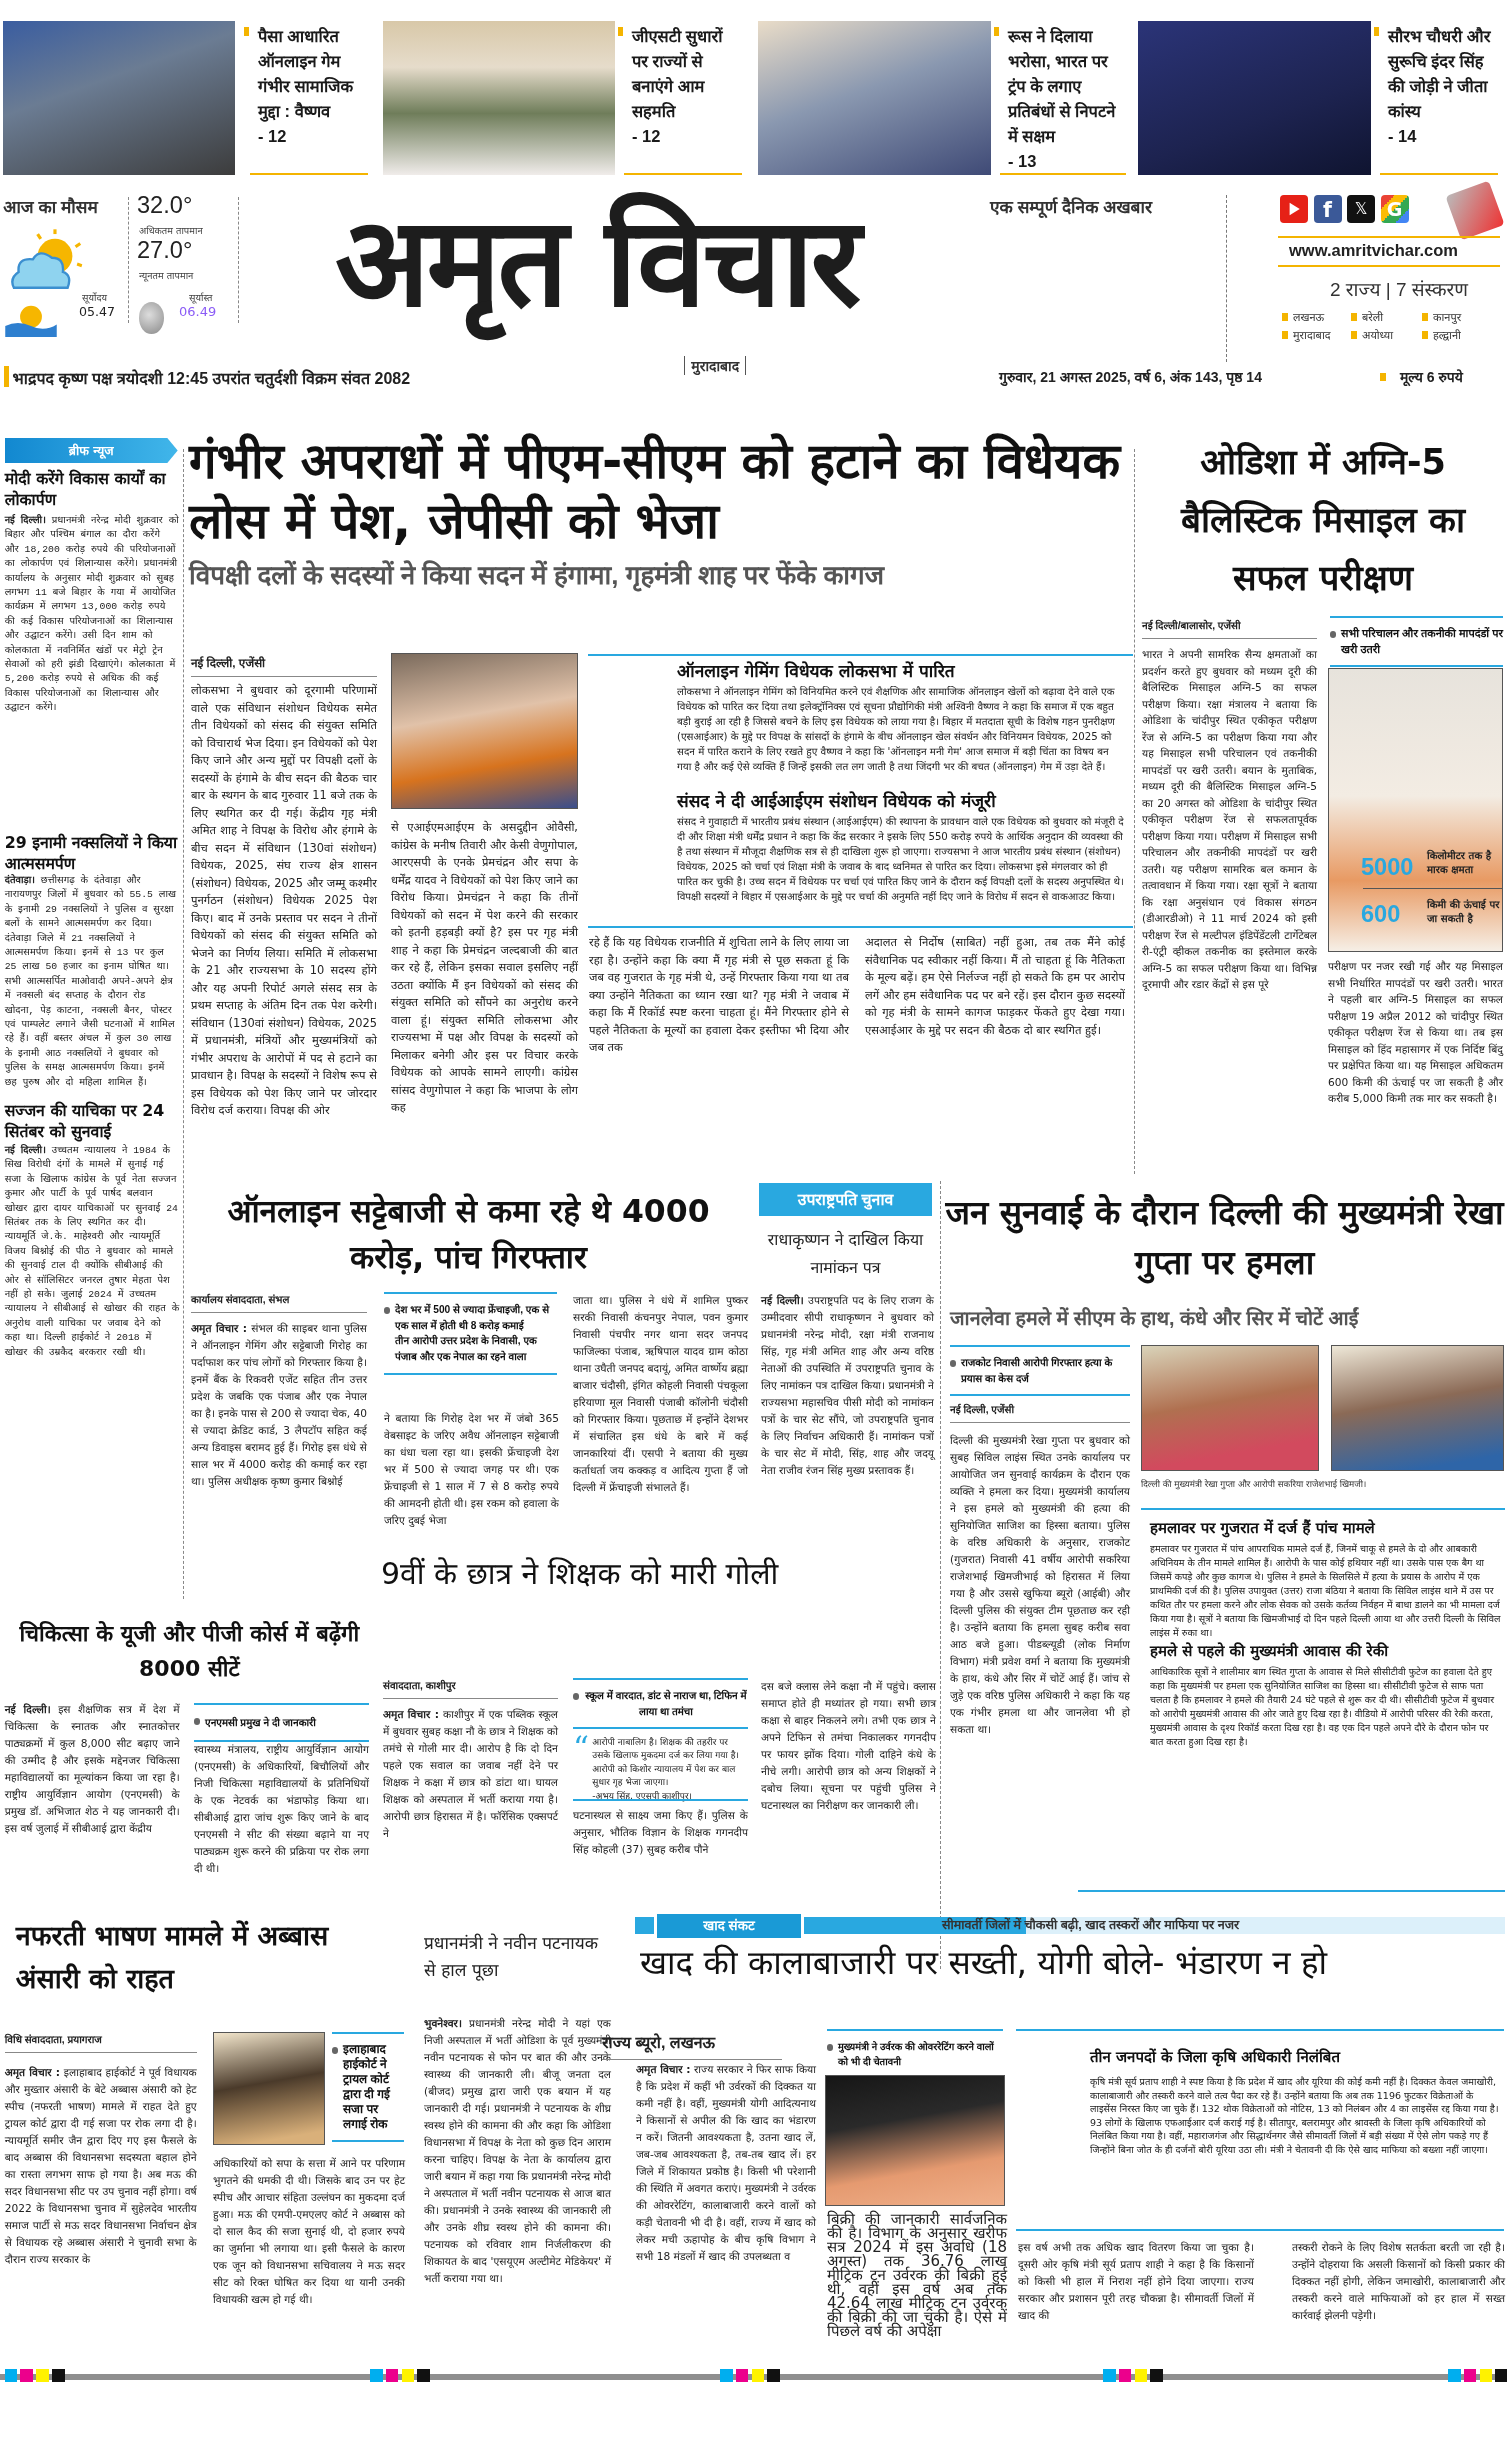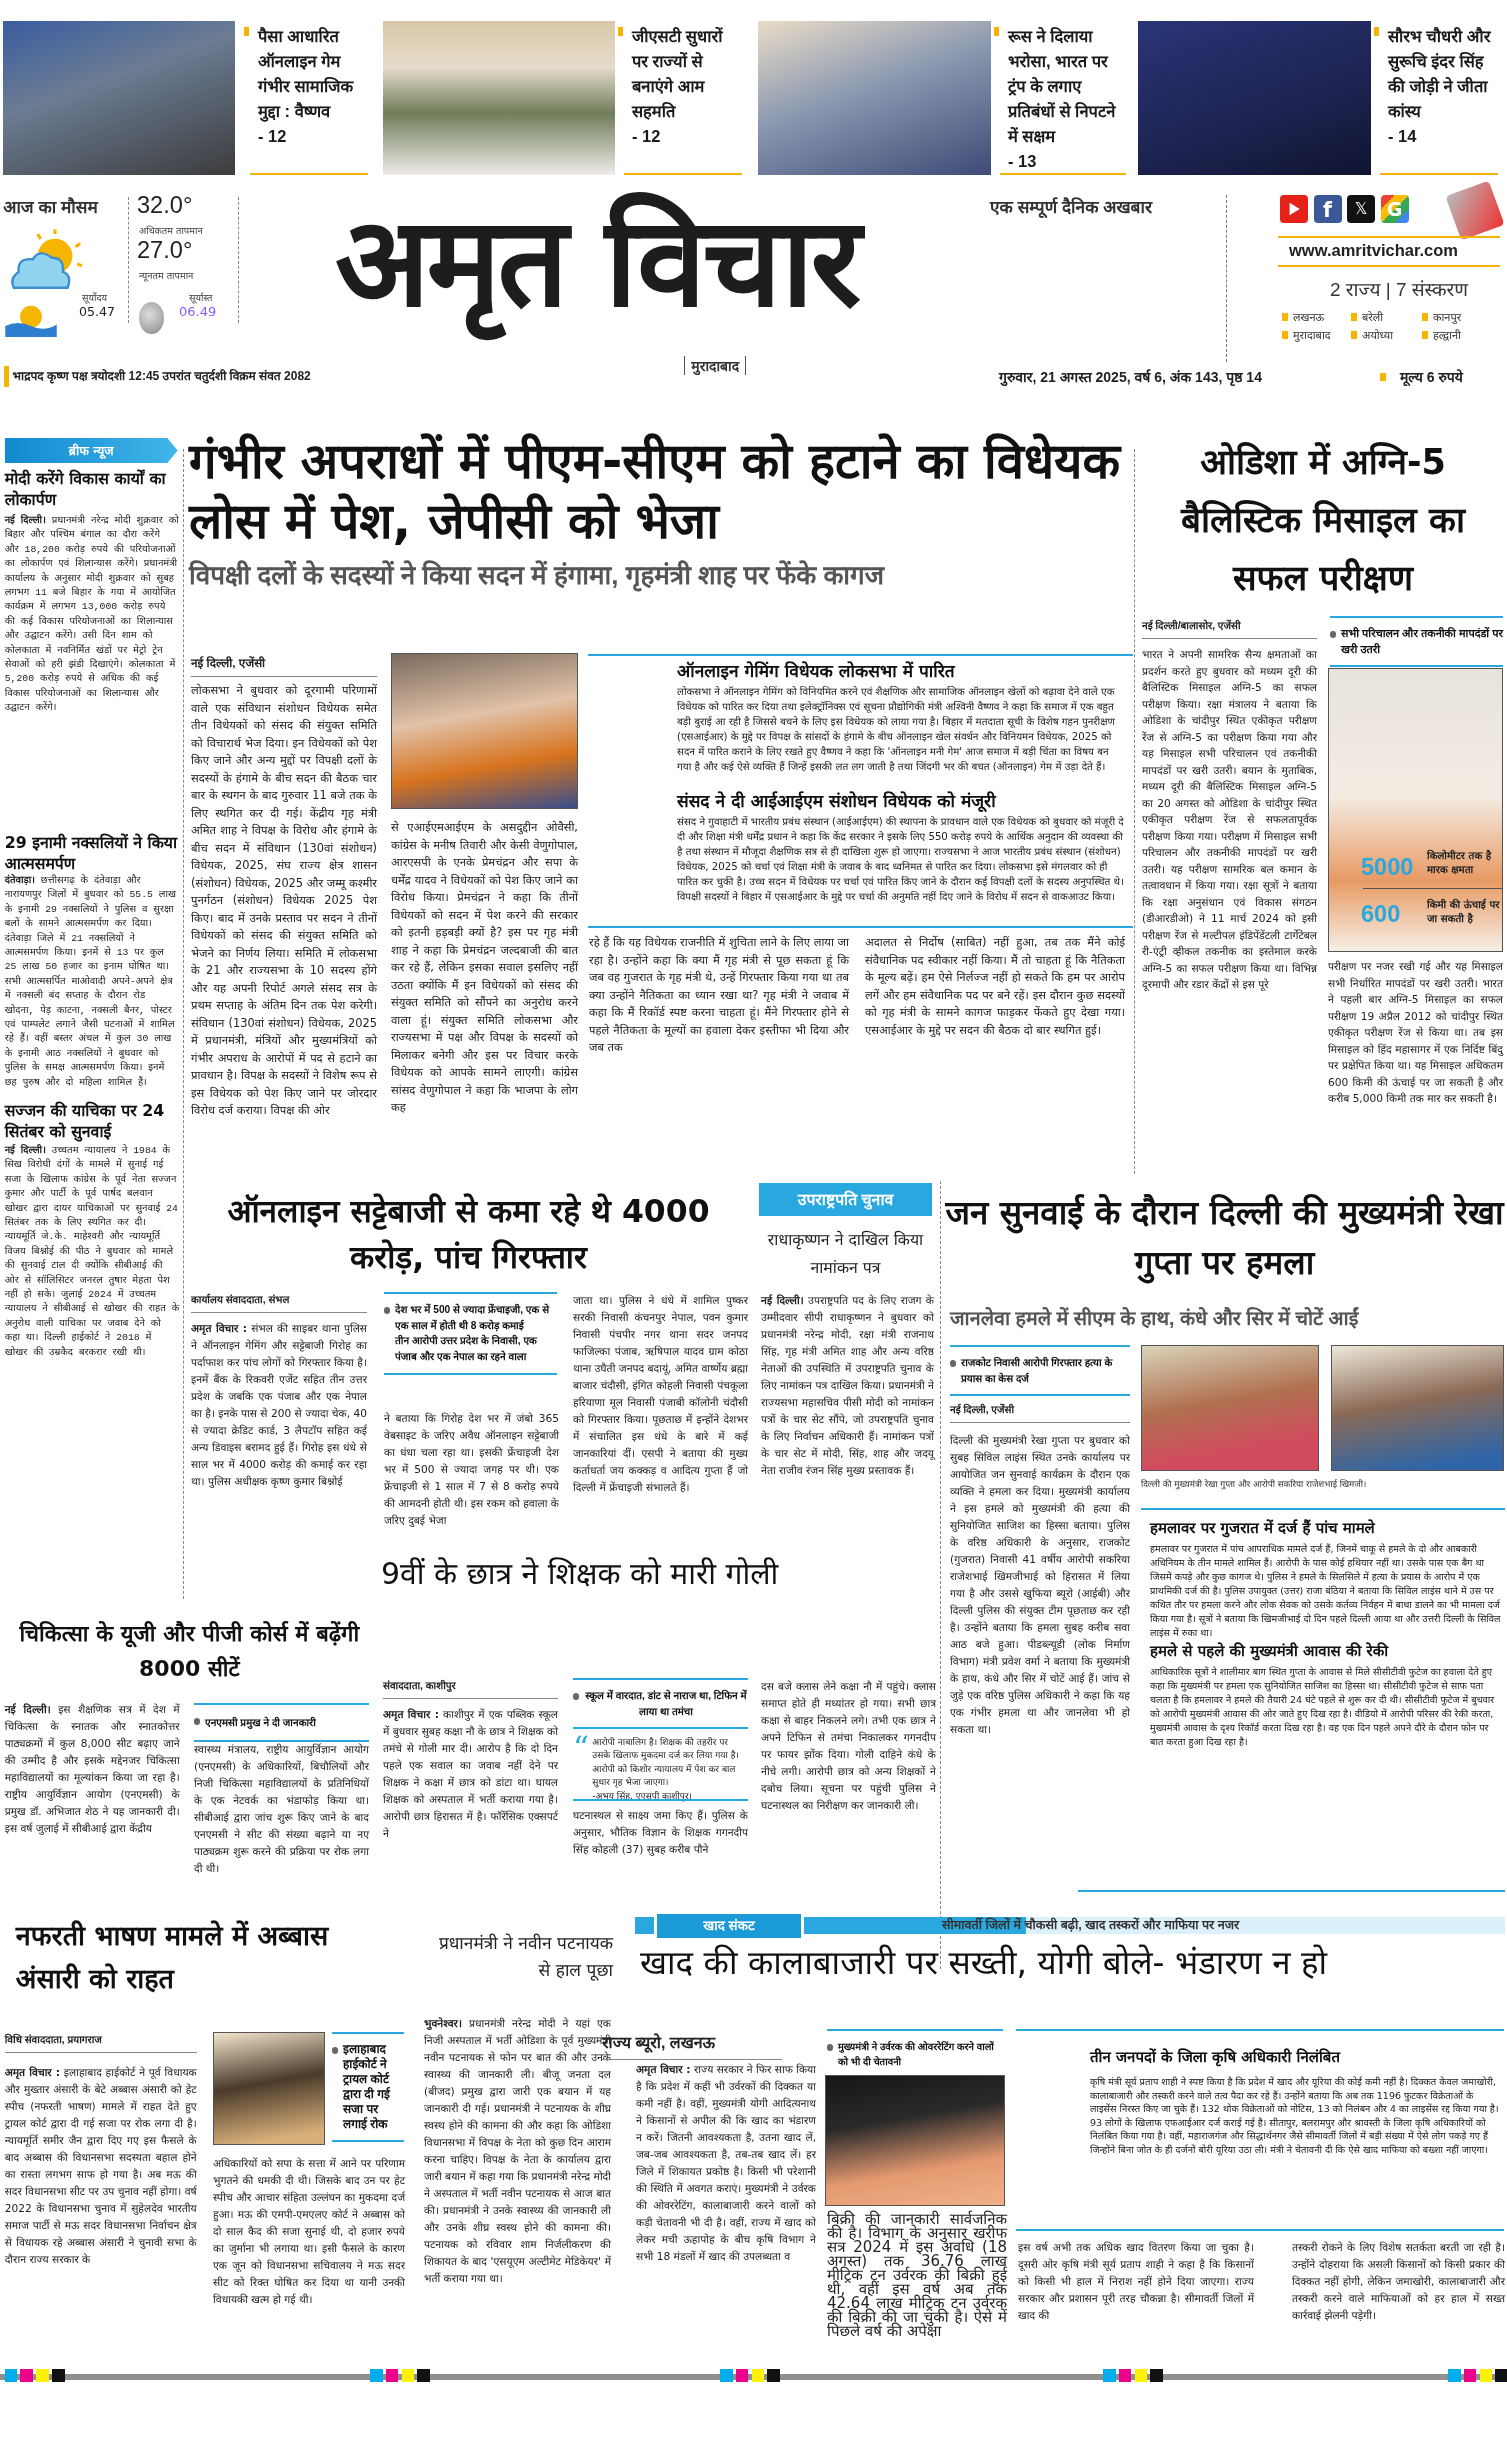--- a/index.html
+++ b/index.html
@@ -102,21 +102,21 @@
 <div class="abs" style="left:1330px;top:276px;font-family:'Liberation Sans',sans-serif;font-size:19px;color:#333">2 राज्य | 7 संस्करण</div>
 <div class="abs" style="left:1282px;top:309px;width:222px;display:grid;grid-template-columns:69px 71px 71px;row-gap:3.2px;font-size:11px;color:#333">
   <span><span style="display:inline-block;width:6.3px;height:7.9px;background:#f4b400;margin-right:4.7px"></span><span>लखनऊ</span></span>
   <span><span style="display:inline-block;width:6.3px;height:7.9px;background:#f4b400;margin-right:4.7px"></span><span>बरेली</span></span>
   <span><span style="display:inline-block;width:6.3px;height:7.9px;background:#f4b400;margin-right:4.7px"></span><span>कानपुर</span></span>
   <span><span style="display:inline-block;width:6.3px;height:7.9px;background:#f4b400;margin-right:4.7px"></span><span>मुरादाबाद</span></span>
   <span><span style="display:inline-block;width:6.3px;height:7.9px;background:#f4b400;margin-right:4.7px"></span><span>अयोध्या</span></span>
   <span><span style="display:inline-block;width:6.3px;height:7.9px;background:#f4b400;margin-right:4.7px"></span><span>हल्द्वानी</span></span>
 </div>
 <div class="abs" style="left:3.9px;top:366px;width:4.7px;height:20.5px;background:#f4b400"></div>
-<div class="abs" style="left:12.6px;top:367px;font-family:'Liberation Sans',sans-serif;font-weight:bold;font-size:12px;color:#222">भाद्रपद कृष्ण पक्ष त्रयोदशी 12:45 उपरांत चतुर्दशी विक्रम संवत 2082</div>
+<div class="abs" style="left:12.6px;top:367px;font-family:'Liberation Sans',sans-serif;font-weight:bold;font-size:16px;color:#222">भाद्रपद कृष्ण पक्ष त्रयोदशी 12:45 उपरांत चतुर्दशी विक्रम संवत 2082</div>
 <div class="abs" style="left:999px;top:367px;font-family:'Liberation Sans',sans-serif;font-weight:bold;font-size:14px;color:#222">गुरुवार, 21 अगस्त 2025, वर्ष 6, अंक 143, पृष्ठ 14</div>
 <div class="abs" style="left:1380px;top:373px;width:6.3px;height:7.9px;background:#f4b400"></div>
 <div class="abs" style="left:1400px;top:367px;font-family:'Liberation Sans',sans-serif;font-weight:bold;font-size:14px;color:#222">मूल्य 6 रुपये</div>
 
 <div class="brief-tag" style="left:4.7px;top:438px;width:173px">ब्रीफ न्यूज</div>
 <div class="vline" style="left:183px;top:449px;height:1150px"></div>
 <div class="brief-h" style="left:4.7px;top:469px;width:173px">मोदी करेंगे विकास कार्यों का लोकार्पण</div>
 <div class="brief-t" style="left:4.7px;top:514px;width:175px"><b>नई दिल्ली।</b> <span>प्रधानमंत्री नरेन्द्र मोदी शुक्रवार को बिहार और पश्चिम बंगाल का दौरा करेंगे और 18,200 करोड़ रुपये की परियोजनाओं का लोकार्पण एवं शिलान्यास करेंगे। प्रधानमंत्री कार्यालय के अनुसार मोदी शुक्रवार को सुबह लगभग 11 बजे बिहार के गया में आयोजित कार्यक्रम में लगभग 13,000 करोड़ रुपये की कई विकास परियोजनाओं का शिलान्यास और उद्घाटन करेंगे। उसी दिन शाम को कोलकाता में नवनिर्मित खंडों पर मेट्रो ट्रेन सेवाओं को हरी झंडी दिखाएंगे। कोलकाता में 5,200 करोड़ रुपये से अधिक की कई विकास परियोजनाओं का शिलान्यास और उद्घाटन करेंगे।</span></div>
 <div class="brief-h" style="left:4.7px;top:833px;width:175px">29 इनामी नक्सलियों ने किया आत्मसमर्पण</div>
 <div class="brief-t" style="left:4.7px;top:874px;width:175px"><b>दंतेवाड़ा।</b> <span>छत्तीसगढ़ के दंतेवाड़ा और नारायणपुर जिलों में बुधवार को 55.5 लाख के इनामी 29 नक्सलियों ने पुलिस व सुरक्षा बलों के सामने आत्मसमर्पण कर दिया। दंतेवाड़ा जिले में 21 नक्सलियों ने आत्मसमर्पण किया। इनमें से 13 पर कुल 25 लाख 50 हजार का इनाम घोषित था। सभी आत्मसर्पित माओवादी अपने-अपने क्षेत्र में नक्सली बंद सप्ताह के दौरान रोड खोदना, पेड़ काटना, नक्सली बैनर, पोस्टर एवं पाम्पलेट लगाने जैसी घटनाओं में शामिल रहे हैं। वहीं बस्तर अंचल में कुल 30 लाख के इनामी आठ नक्सलियों ने बुधवार को पुलिस के समक्ष आत्मसमर्पण किया। इनमें छह पुरुष और दो महिला शामिल हैं।</span></div>
@@ -193,21 +193,21 @@
 <div class="col-text" style="left:573px;top:1807px;width:175px;font-size:10.6px;line-height:17px">घटनास्थल से साक्ष्य जमा किए हैं। पुलिस के अनुसार, भौतिक विज्ञान के शिक्षक गगनदीप सिंह कोहली (37) सुबह करीब पौने</div>
 <div class="col-text" style="left:761px;top:1678px;width:175px;font-size:10.6px;line-height:17px">दस बजे क्लास लेने कक्षा नौ में पहुंचे। क्लास समाप्त होते ही मध्यांतर हो गया। सभी छात्र कक्षा से बाहर निकलने लगे। तभी एक छात्र ने अपने टिफिन से तमंचा निकालकर गगनदीप पर फायर झोंक दिया। गोली दाहिने कंधे के नीचे लगी। आरोपी छात्र को अन्य शिक्षकों ने दबोच लिया। सूचना पर पहुंची पुलिस ने घटनास्थल का निरीक्षण कर जानकारी ली।</div>
 
 <div class="hl" style="left:15.8px;top:1914px;width:354px;font-size:27px;line-height:43px">नफरती भाषण मामले में अब्बास अंसारी को राहत</div>
 <div class="byline" style="left:4.7px;top:2032px;width:192px;font-size:10.2px">विधि संवाददाता, प्रयागराज</div>
 <div class="col-text" style="left:4.7px;top:2064px;width:192px;font-size:10.6px;line-height:17px"><b>अमृत विचार :</b> <span>इलाहाबाद हाईकोर्ट ने पूर्व विधायक और मुख्तार अंसारी के बेटे अब्बास अंसारी को हेट स्पीच (नफरती भाषण) मामले में राहत देते हुए ट्रायल कोर्ट द्वारा दी गई सजा पर रोक लगा दी है। न्यायमूर्ति समीर जैन द्वारा दिए गए इस फैसले के बाद अब्बास की विधानसभा सदस्यता बहाल होने का रास्ता लगभग साफ हो गया है। अब मऊ की सदर विधानसभा सीट पर उप चुनाव नहीं होगा। वर्ष 2022 के विधानसभा चुनाव में सुहेलदेव भारतीय समाज पार्टी से मऊ सदर विधानसभा निर्वाचन क्षेत्र से विधायक रहे अब्बास अंसारी ने चुनावी सभा के दौरान राज्य सरकार के</span></div>
 <div class="photo ph-abbas" style="left:213px;top:2032px;width:112px;height:113px"></div>
 <div class="pull" style="left:332px;top:2032px;width:72px;font-size:12px;line-height:15px"><span class="dot"></span><span>इलाहाबाद हाईकोर्ट ने ट्रायल कोर्ट द्वारा दी गई सजा पर लगाई रोक</span></div>
 <div class="col-text" style="left:213px;top:2155px;width:192px;font-size:10.6px;line-height:17px">अधिकारियों को सपा के सत्ता में आने पर परिणाम भुगतने की धमकी दी थी। जिसके बाद उन पर हेट स्पीच और आचार संहिता उल्लंघन का मुकदमा दर्ज हुआ। मऊ की एमपी-एमएलए कोर्ट ने अब्बास को दो साल कैद की सजा सुनाई थी, दो हजार रुपये का जुर्माना भी लगाया था। इसी फैसले के कारण एक जून को विधानसभा सचिवालय ने मऊ सदर सीट को रिक्त घोषित कर दिया था यानी उनकी विधायकी खत्म हो गई थी।</div>
 
-<div class="abs" style="left:424px;top:1930px;width:189px;font-size:17.3px;line-height:27px;text-align:right;color:#222">प्रधानमंत्री ने नवीन पटनायक से हाल पूछा</div>
+<div class="abs" style="left:424px;top:1930px;width:189px;font-size:17.3px;line-height:27px;text-align:left;color:#222">प्रधानमंत्री ने नवीन पटनायक से हाल पूछा</div>
 <div class="col-text" style="left:424px;top:2015px;width:187px;font-size:10.6px;line-height:17px"><b>भुवनेश्वर।</b> <span>प्रधानमंत्री नरेन्द्र मोदी ने यहां एक निजी अस्पताल में भर्ती ओडिशा के पूर्व मुख्यमंत्री नवीन पटनायक से फोन पर बात की और उनके स्वास्थ्य की जानकारी ली। बीजू जनता दल (बीजद) प्रमुख द्वारा जारी एक बयान में यह जानकारी दी गई। प्रधानमंत्री ने पटनायक के शीघ्र स्वस्थ होने की कामना की और कहा कि ओडिशा विधानसभा में विपक्ष के नेता को कुछ दिन आराम करना चाहिए। विपक्ष के नेता के कार्यालय द्वारा जारी बयान में कहा गया कि प्रधानमंत्री नरेन्द्र मोदी ने अस्पताल में भर्ती नवीन पटनायक से आज बात की। प्रधानमंत्री ने उनके स्वास्थ्य की जानकारी ली और उनके शीघ्र स्वस्थ होने की कामना की। पटनायक को रविवार शाम निर्जलीकरण की शिकायत के बाद 'एसयूएम अल्टीमेट मेडिकेयर' में भर्ती कराया गया था।</span></div>
 
 <div class="abs" style="left:635px;top:1917px;width:870px;height:17.3px;background:linear-gradient(90deg,#29a8e0 0%,#29a8e0 45%,#dcf0fa 45%)"></div>
 <div class="badge" style="left:654px;top:1914px;width:150px;height:23.6px;line-height:23.6px;font-size:13.4px;background:#1a9ad6;border-left:3.2px solid #fff;border-right:3.2px solid #fff">खाद संकट</div>
 <div class="abs" style="left:942px;top:1916px;font-family:'Liberation Sans',sans-serif;font-weight:bold;font-size:12.6px;color:#333">सीमावर्ती जिलों में चौकसी बढ़ी, खाद तस्करों और माफिया पर नजर</div>
 <div class="hl" style="left:640px;top:1939px;width:866px;font-size:33px;line-height:47px;font-weight:normal">खाद की कालाबाजारी पर सख्ती, योगी बोले- भंडारण न हो</div>
 <div class="byline" style="left:602px;top:2031px;width:180px;font-size:16px">राज्य ब्यूरो, लखनऊ</div>
 <div class="col-text" style="left:636px;top:2061px;width:180px;font-size:10.6px;line-height:17px"><b>अमृत विचार :</b> <span>राज्य सरकार ने फिर साफ किया है कि प्रदेश में कहीं भी उर्वरकों की दिक्कत या कमी नहीं है। वहीं, मुख्यमंत्री योगी आदित्यनाथ ने किसानों से अपील की कि खाद का भंडारण न करें। जितनी आवश्यकता है, उतना खाद लें, जब-जब आवश्यकता है, तब-तब खाद लें। हर जिले में शिकायत प्रकोष्ठ है। किसी भी परेशानी की स्थिति में अवगत कराएं। मुख्यमंत्री ने उर्वरक की ओवररेटिंग, कालाबाजारी करने वालों को कड़ी चेतावनी भी दी है। वहीं, राज्य में खाद को लेकर मची ऊहापोह के बीच कृषि विभाग ने सभी 18 मंडलों में खाद की उपलब्धता व</span></div>
 <div class="pull" style="left:827px;top:2029px;width:176px;font-size:9.8px;line-height:15px"><span class="dot"></span><span>मुख्यमंत्री ने उर्वरक की ओवररेटिंग करने वालों को भी दी चेतावनी</span></div>
 <div class="photo ph-yogi" style="left:825px;top:2075px;width:180px;height:131px"></div>

